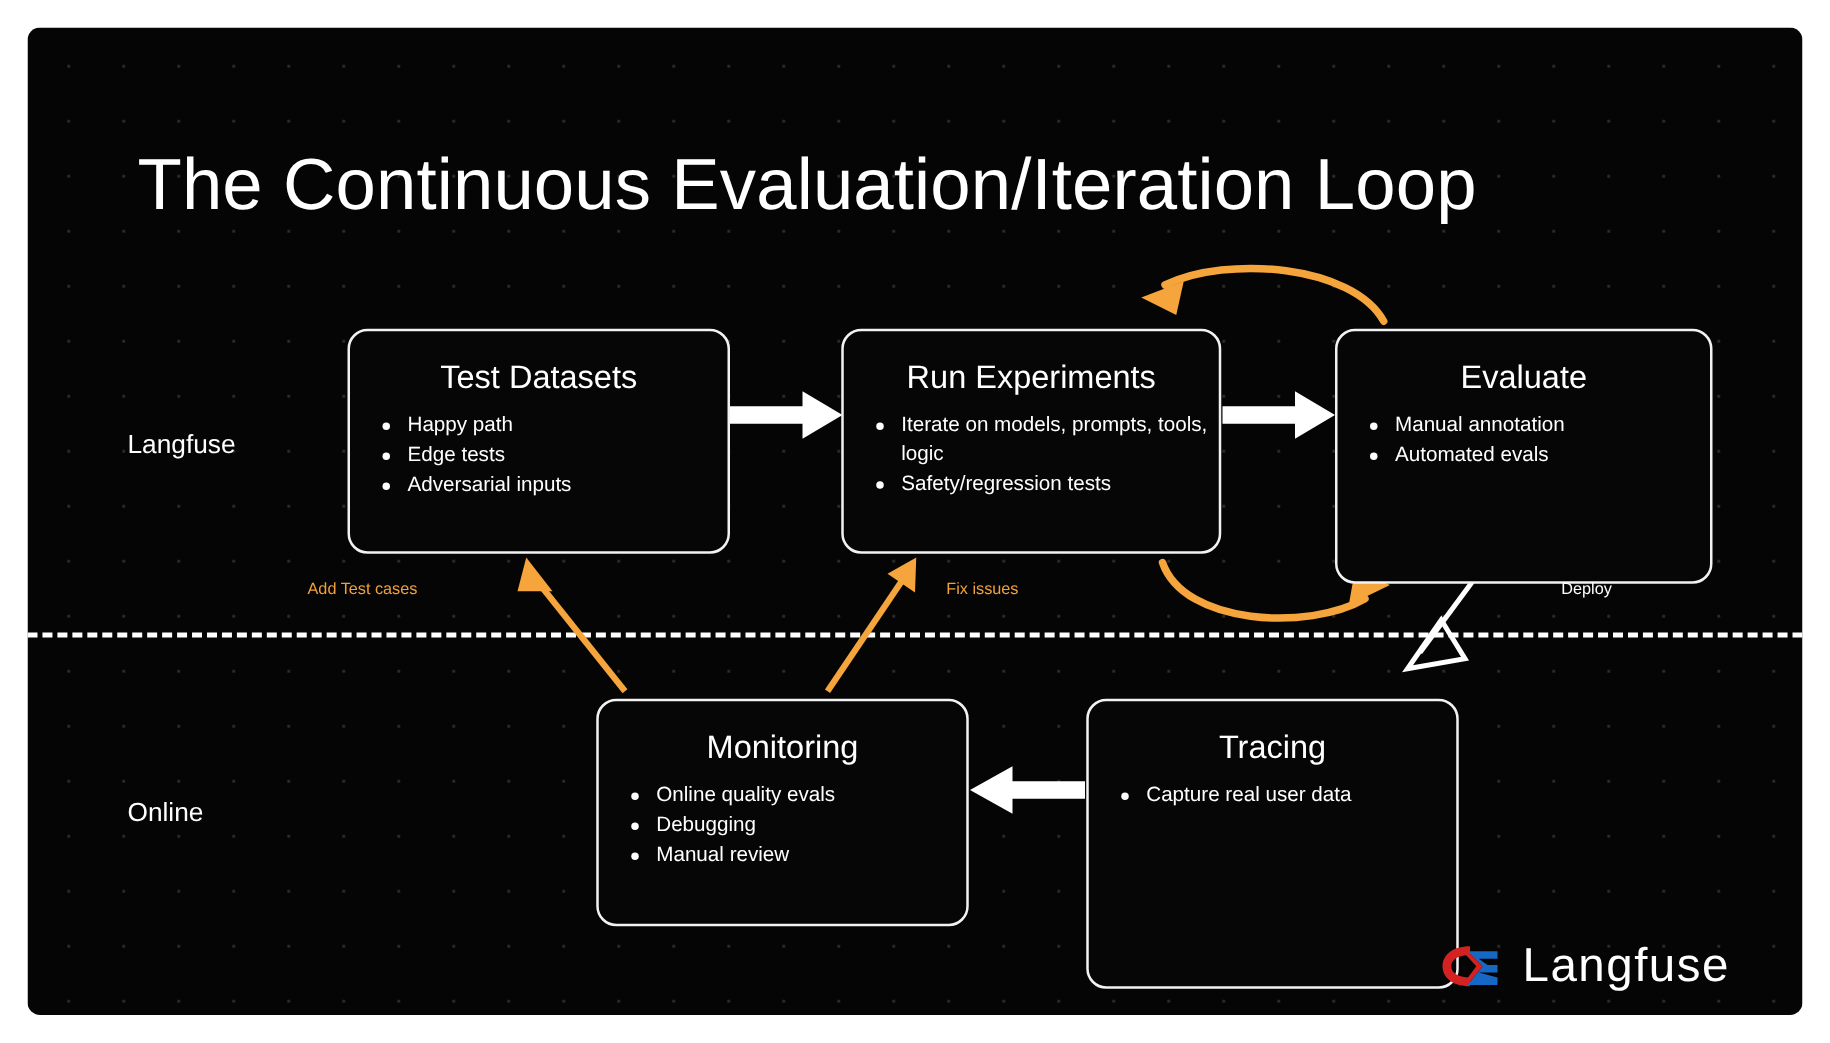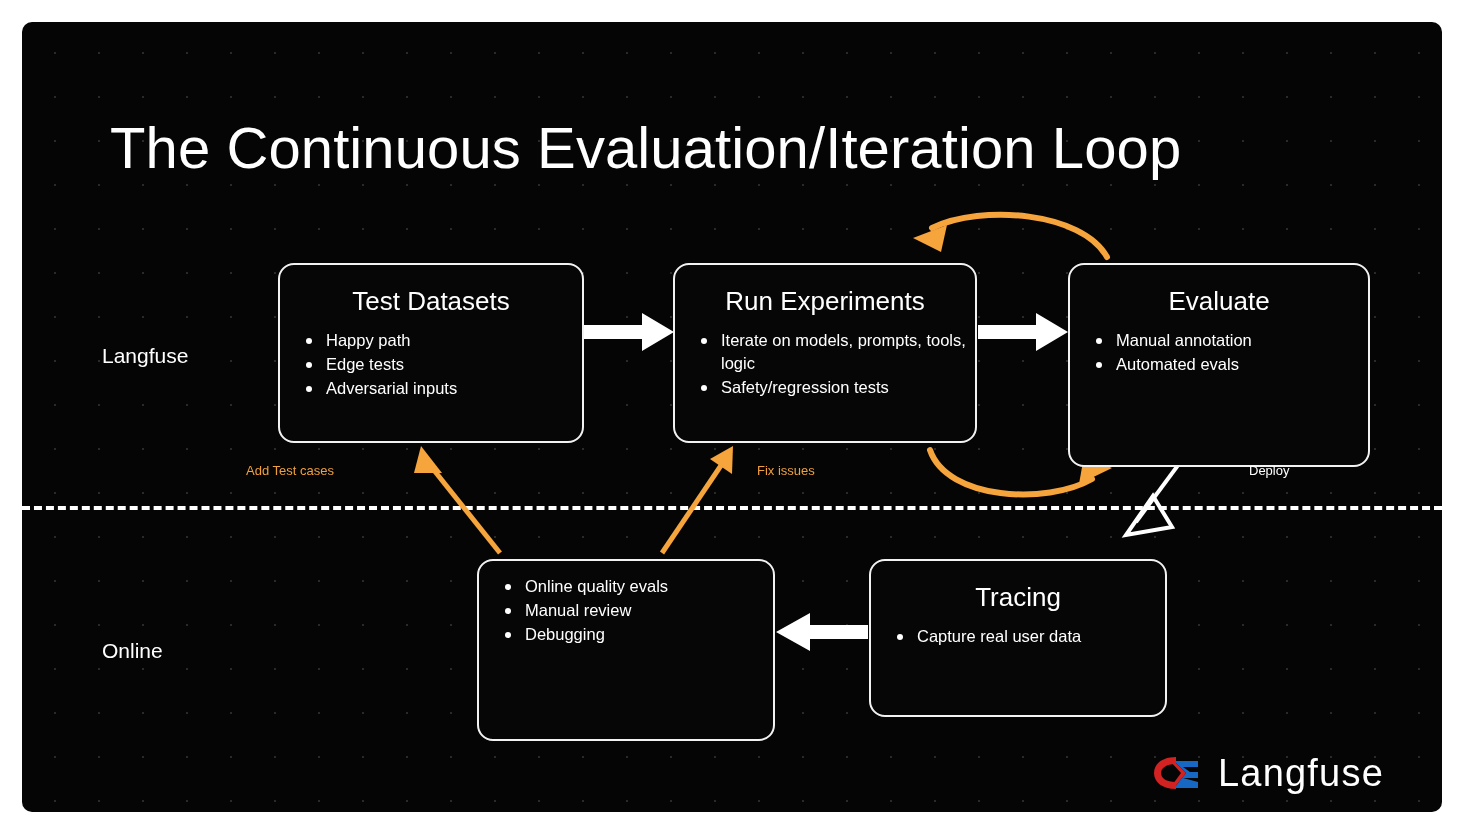--- a/index.html
+++ b/index.html
@@ -106,21 +106,21 @@
     width: 6px;
     height: 6px;
     border-radius: 50%;
     background: #ffffff;
   }
 
   #box-test-datasets   { left: 256px; top: 241px; width: 306px; height: 180px; }
   #box-run-experiments { left: 651px; top: 241px; width: 304px; height: 180px; }
   #box-evaluate        { left: 1046px; top: 241px; width: 302px; height: 204px; }
   #box-monitoring      { left: 455px; top: 537px; width: 298px; height: 182px; }
-  #box-tracing         { left: 847px; top: 537px; width: 298px; height: 158px; }
+  #box-tracing         { left: 847px; top: 537px; width: 298px; height: 232px; }
 
   
   .edge-label {
     position: absolute;
     font-size: 13px;
     white-space: nowrap;
   }
   .edge-label.orange { color: #f0a03c; }
   .edge-label.white  { color: #ffffff; }
   #edge-add-test { left: 224px; top: 441px; }
@@ -228,24 +228,25 @@
 
     <div class="box" id="box-evaluate">
       <div class="box-title">Evaluate</div>
       <ul>
         <li>Manual annotation</li>
         <li>Automated evals</li>
       </ul>
     </div>
 
     <div class="box" id="box-monitoring">
+      <div class="box-title">Monitoring</div>
       <ul>
         <li>Online quality evals</li>
+        <li>Debugging</li>
         <li>Manual review</li>
-        <li>Debugging</li>
       </ul>
     </div>
 
     <div class="box" id="box-tracing">
       <div class="box-title">Tracing</div>
       <ul>
         <li>Capture real user data</li>
       </ul>
     </div>
 

